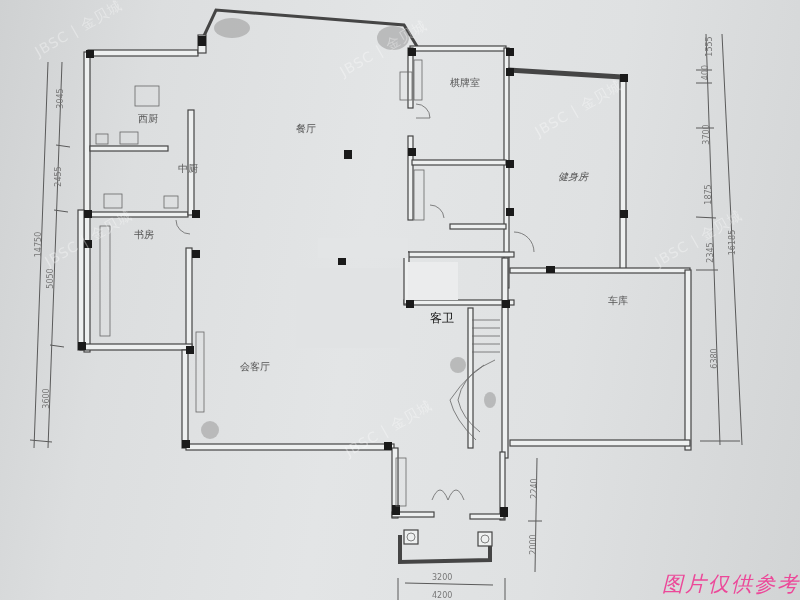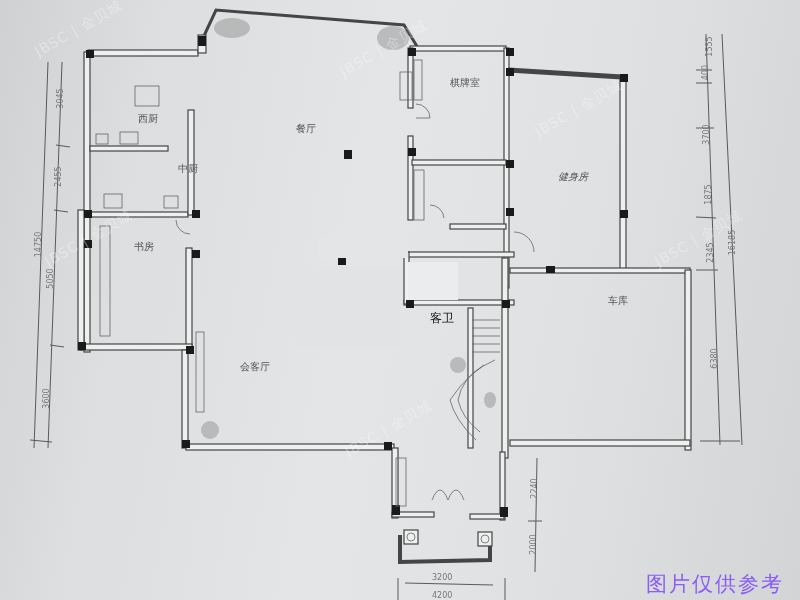--- a/index.html
+++ b/index.html
@@ -6,22 +6,22 @@
   body{width:800px;height:600px;overflow:hidden;position:relative;
        background:linear-gradient(100deg,#cfd1d2 0%,#dcdedf 18%,#e3e5e6 45%,#dfe1e2 70%,#d2d4d5 100%);
        font-family:"DejaVu Sans",sans-serif;}
   .plan{position:absolute;left:0;top:0;width:800px;height:600px;}
   .label{position:absolute;font-family:"DejaVu Serif",serif;font-size:10px;color:#555;white-space:nowrap;}
   .label.bold{font-family:"DejaVu Sans",sans-serif;font-size:12px;color:#111;margin-top:36px;}
   .dim{position:absolute;font-family:"DejaVu Sans",sans-serif;font-size:8px;color:#777;white-space:nowrap;}
   .dim.v{transform:rotate(-90deg);transform-origin:center center;}
   .watermark{position:absolute;font-family:"DejaVu Sans",sans-serif;font-size:14px;color:rgba(255,255,255,0.35);
              transform:rotate(-30deg);white-space:nowrap;letter-spacing:1px;}
-  .disclaimer{position:absolute;right:16px;bottom:2px;font-family:"DejaVu Serif",serif;font-size:21px;
-              color:#8b5cf6;letter-spacing:2px;white-space:nowrap;}
+  .disclaimer{position:absolute;right:0;bottom:2px;font-family:"DejaVu Serif",serif;font-size:21px;
+              color:#ec4899;letter-spacing:2px;white-space:nowrap;font-style:italic;}
 </style>
 </head>
 <body>
 
 <svg class="plan" width="800" height="600" viewBox="0 0 800 600" xmlns="http://www.w3.org/2000/svg">
   <g fill="none" stroke="#5a5a5a" stroke-width="1">
 
     <g>
       <line x1="48" y1="62" x2="34" y2="448"></line>
       <line x1="62" y1="62" x2="48" y2="448"></line>
@@ -174,21 +174,21 @@
 
   <g>
     <rect x="318" y="238" width="90" height="20" fill="#e3e5e6"></rect>
     <rect x="296" y="268" width="104" height="80" fill="#e1e3e4"></rect>
     <rect x="408" y="262" width="50" height="38" fill="#ebeced"></rect>
   </g>
 </svg>
 
 <div class="label" style="left:138px;top:112px;text-align:right;">西厨</div>
 <div class="label" style="left:134px;top:162px;margin-left:44px;">中厨</div>
-<div class="label" style="left:134px;top:240px;">书房</div>
+<div class="label" style="left:134px;top:228px;">书房</div>
 <div class="label" style="left:296px;top:122px;">餐厅</div>
 <div class="label" style="left:450px;top:76px;">棋牌室</div>
 <div class="label" style="left:558px;top:170px;font-style:italic;">健身房</div>
 <div class="label bold" style="left:430px;top:274px;">客卫</div>
 <div class="label" style="left:584px;top:294px;margin-left:24px;">车库</div>
 <div class="label" style="left:228px;top:360px;margin-left:12px;">会客厅</div>
 
 <div class="dim v" style="left:26px;top:240px;">14750</div>
 <div class="dim v" style="left:50px;top:94px;">3045</div>
 <div class="dim v" style="left:48px;top:172px;">2455</div>

